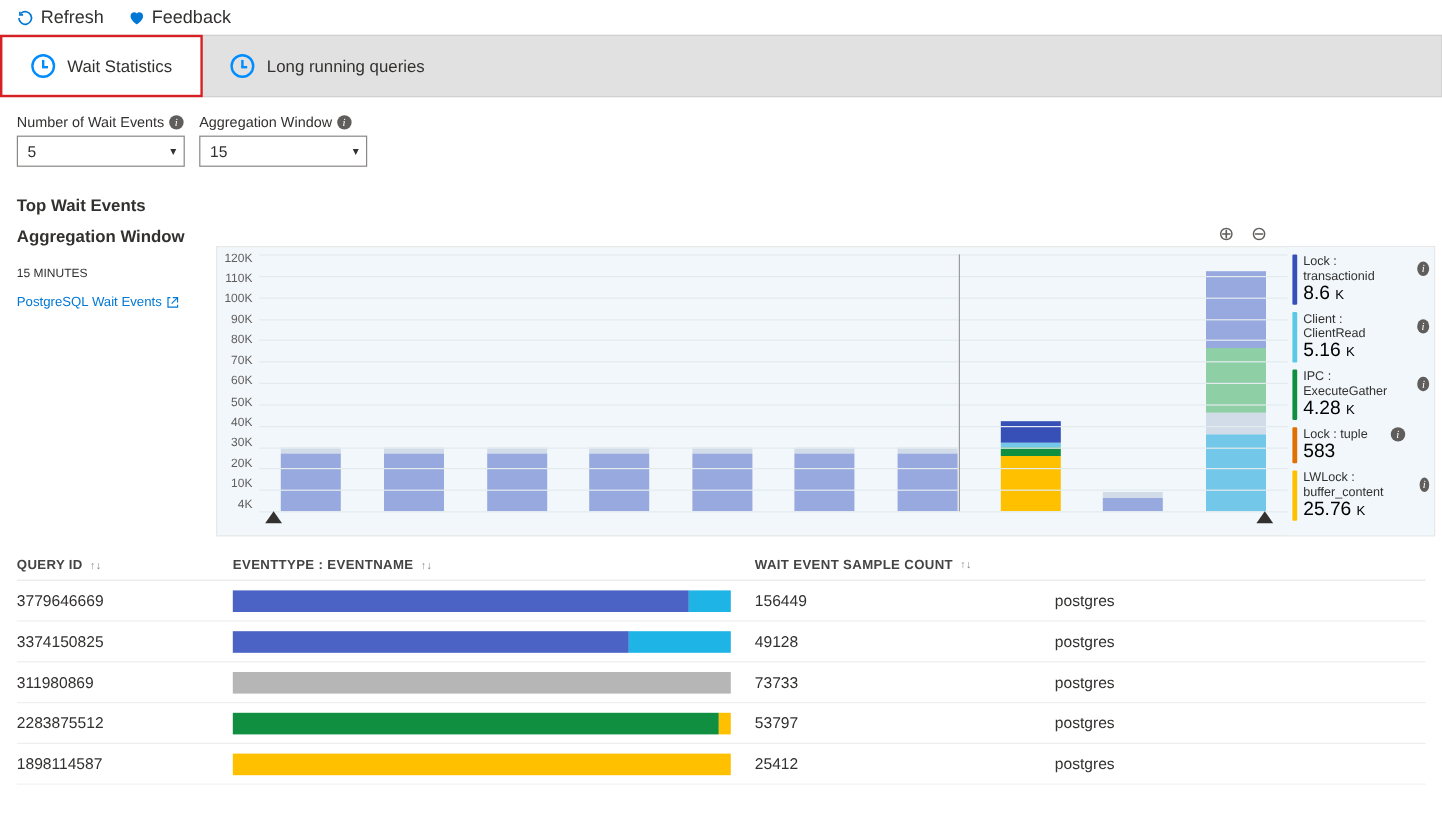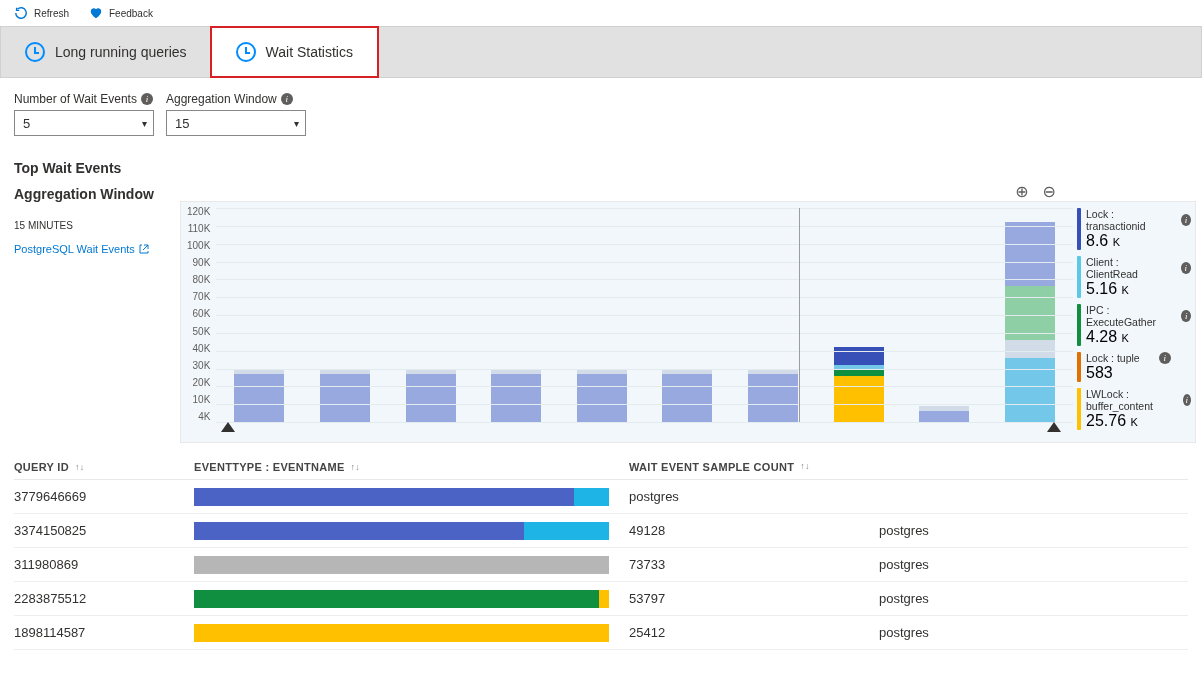--- a/index.html
+++ b/index.html
@@ -1,18 +1,18 @@
 <!DOCTYPE html>
 <html><head>
 <meta charset="utf-8">
 <style>
   * { box-sizing: border-box; margin: 0; padding: 0; }
   body { font-family: "Segoe UI", Arial, sans-serif; font-size: 13px; color: #323130; background: #fff; width: 1202px; }
   
-  .toolbar { display: flex; gap: 20px; padding: 6px 14px; align-items: center; font-size: 10px; }
+  .toolbar { display: flex; gap: 20px; padding: 6px 14px; align-items: center; font-size: 15px; }
   .tb-item { display: flex; align-items: center; gap: 6px; cursor: pointer; color: #323130; }
   .icon-svg { width: 14px; height: 14px; display: inline-block; }
   
   .tabbar { display: flex; background: #e1e1e1; border: 1px solid #d0d0d0; }
   .tab { display:flex; align-items:center; gap:10px; padding:14px 24px; cursor:pointer; font-size:14px; }
   .tab.active { background:#fff; border:2px solid #d62024; margin:-1px; position:relative; }
   .circle-clock { width:20px; height:20px; border:2px solid #008cff; border-radius:50%; position:relative; }
   .circle-clock::before { content:""; position:absolute; width:2px; height:6px; background:#008cff; left:7px; top:3px; }
   .circle-clock::after { content:""; position:absolute; width:5px; height:2px; background:#008cff; left:7px; top:8px; }
   
@@ -78,27 +78,27 @@
   </div>
   <div class="tb-item">
     <svg class="icon-svg" viewBox="0 0 16 16" fill="#0078d4">
         <path d="M8 14s-6-3.7-6-8a3.5 3.5 0 0 1 6-2.4A3.5 3.5 0 0 1 14 6c0 4.3-6 8-6 8z"></path>
       </svg>
     <span>Feedback</span>
   </div>
 </div>
 
 <div class="tabbar">
+  <div class="tab active">
+    <span class="circle-clock"></span>
+    <span>Wait Statistics</span>
+  </div>
   <div class="tab">
     <span class="circle-clock"></span>
     <span>Long running queries</span>
-  </div>
-  <div class="tab active">
-    <span class="circle-clock"></span>
-    <span>Wait Statistics</span>
   </div>
 </div>
 
 <div class="filters">
   <div class="filter">
     <label>
       <span>Number of Wait Events</span>
       <span class="info-i">i</span>
     </label>
     <div class="select sel-num">
@@ -292,20 +292,21 @@
   </div>
   <div id="tbody">
       <div class="trow">
         <div class="col-q">3779646669</div>
         <div class="col-ev">
           <div class="bar-h">
             <div style="background: rgb(74, 99, 196); width: 380px;"></div>
             <div style="background: rgb(31, 180, 230); width: 35px;"></div>
           </div>
         </div>
+        <div class="col-cnt">156449</div>
         <div class="col-db">postgres</div>
       </div>
       <div class="trow">
         <div class="col-q">3374150825</div>
         <div class="col-ev">
           <div class="bar-h">
             <div style="background: rgb(74, 99, 196); width: 330px;"></div>
             <div style="background: rgb(31, 180, 230); width: 85px;"></div>
           </div>
         </div>

